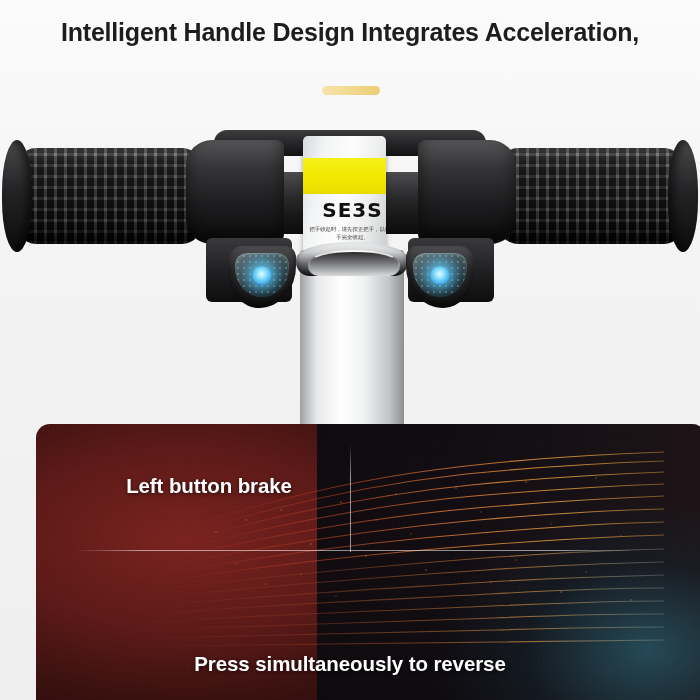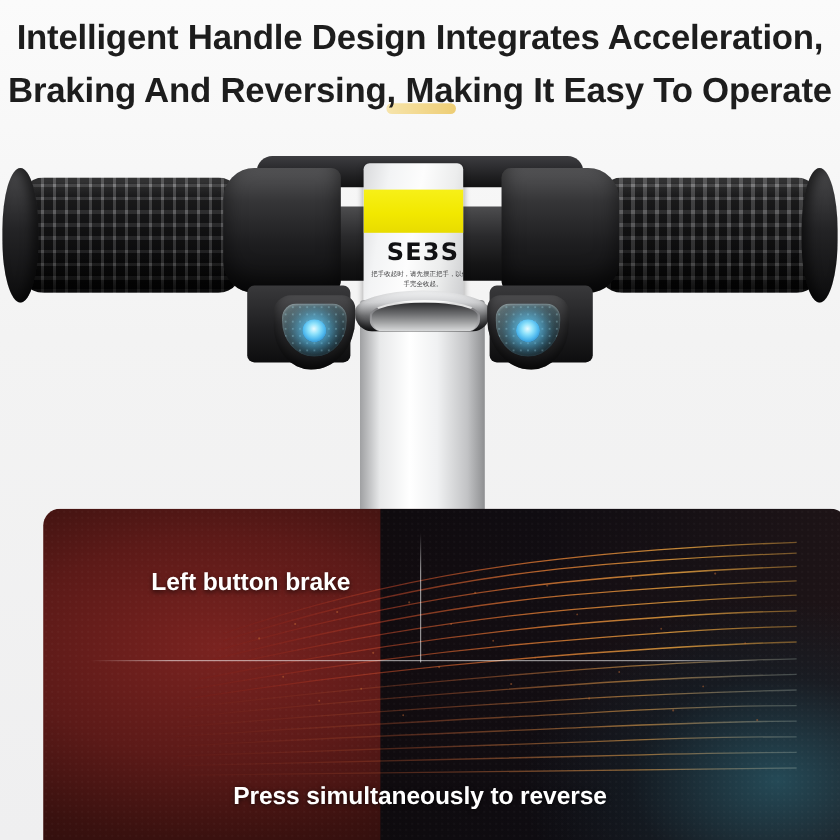--- a/index.html
+++ b/index.html
@@ -24,21 +24,21 @@
     top: 0;
     left: 0;
     width: 700px;
     padding-top: 10px;
     text-align: center;
     z-index: 20;
   }
   .heading-line {
     display: block;
     color: #1d1d1d;
-    font-size: 29px;
+    font-size: 25px;
     font-weight: bold;
     letter-spacing: -0.2px;
     line-height: 44px;
     white-space: nowrap;
   }
   .accent-bar {
     position: absolute;
     left: 322px;
     top: 86px;
     width: 58px;
@@ -368,21 +368,20 @@
     margin-top: 48px;
   }
 </style>
 </head>
 <body>
 
 <div id="page">
 
   <div class="heading">
     <span class="heading-line">Intelligent Handle Design Integrates Acceleration,</span>
-    <span class="heading-line">Braking And Reversing, Making It Easy To Operate</span>
   </div>
   <div class="accent-bar"></div>
 
   <div class="photo">
 
     <div class="bar-tube"></div>
 
     <div class="grip left"></div>
     <div class="grip right"></div>
     <div class="grip-cap left"></div>

